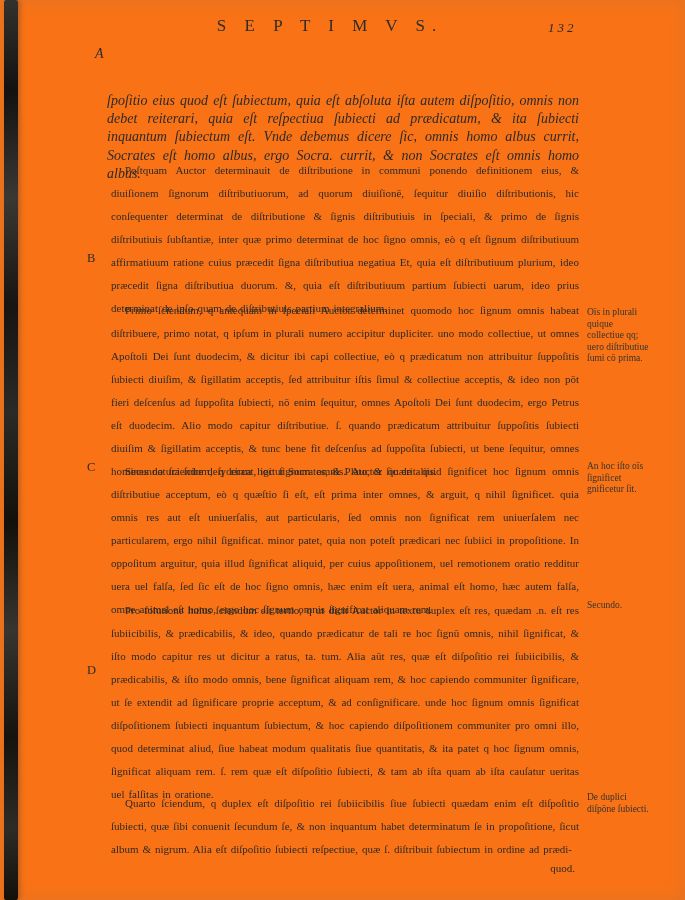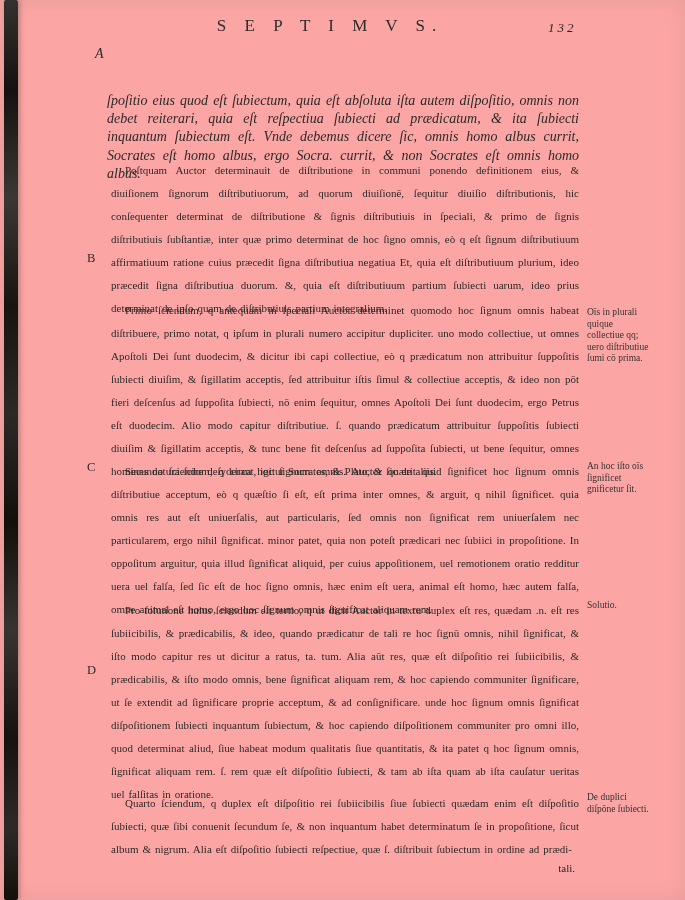--- a/index.html
+++ b/index.html
@@ -3,21 +3,21 @@
 <meta charset="utf-8">
 <style>
   * { margin: 0; padding: 0; box-sizing: border-box; }
   html, body { background: #ffffff; }
   body { font-family: "Liberation Serif", "DejaVu Serif", serif; }
 
   .scan {
     position: relative;
     width: 685px;
     height: 900px;
-    background: #fca5a5;
+    background: #f97316;
     color: #2b2a28;
     overflow: hidden;
     box-shadow: inset 0 0 18px rgba(120,115,105,0.18);
   }
 
   
   .binding {
     position: absolute;
     left: 4px; top: 0;
     width: 14px; height: 900px;
@@ -119,20 +119,20 @@
   <div class="margin-letter ml-c">C</div>
   <div class="margin-letter ml-d">D</div>
 
   <p class="para p-intro">ſpoſitio eius quod eſt ſubiectum, quia eſt abſoluta iſta autem diſpoſitio, omnis non debet reiterari, quia eſt reſpectiua ſubiecti ad prædicatum, &amp; ita ſubiecti inquantum ſubiectum eſt. Vnde debemus dicere ſic, omnis homo albus currit, Socrates eſt homo albus, ergo Socra. currit, &amp; non Socrates eſt omnis homo albus.</p>
   <p class="para p-body p2">Poſtquam Auctor determinauit de diſtributione in communi ponendo definitionem eius, &amp; diuiſionem ſignorum diſtributiuorum, ad quorum diuiſionē, ſequitur diuiſio diſtributionis, hic conſequenter determinat de diſtributione &amp; ſignis diſtributiuis in ſpeciali, &amp; primo de ſignis diſtributiuis ſubſtantiæ, inter quæ primo determinat de hoc ſigno omnis, eò q eſt ſignum diſtributiuum affirmatiuum ratione cuius præcedit ſigna diſtributiua negatiua Et, quia eſt diſtributiuum plurium, ideo præcedit ſigna diſtributiua duorum. &amp;, quia eſt diſtributiuum partium ſubiecti uarum, ideo prius determinat de ipſo quam de diſtributiuis partium integralium.</p>
   <p class="para p-body p3">Primo ſciendum, q antequam in ſpeciali Auctor determinet quomodo hoc ſignum omnis habeat diſtribuere, primo notat, q ipſum in plurali numero accipitur dupliciter. uno modo collectiue, ut omnes Apoſtoli Dei ſunt duodecim, &amp; dicitur ibi capi collectiue, eò q prædicatum non attribuitur ſuppoſitis ſubiecti diuiſim, &amp; ſigillatim acceptis, ſed attribuitur iſtis ſimul &amp; collectiue acceptis, &amp; ideo non pōt fieri deſcenſus ad ſuppoſita ſubiecti, nō enim ſequitur, omnes Apoſtoli Dei ſunt duodecim, ergo Petrus eſt duodecim. Alio modo capitur diſtributiue. ſ. quando prædicatum attribuitur ſuppoſitis ſubiecti diuiſim &amp; ſigillatim acceptis, &amp; tunc bene fit deſcenſus ad ſuppoſita ſubiecti, ut bene ſequitur, omnes homines natura ſcire deſyderant, igitur Socrates, &amp; Plato, &amp; ſic de aliis.</p>
   <p class="para p-body p4">Secundo ſciendum, q circa hoc ſignum omnis. Auctor quærit quid ſignificet hoc ſignum omnis diſtributiue acceptum, eò q quæſtio ſi eſt, eſt prima inter omnes, &amp; arguit, q nihil ſignificet. quia omnis res aut eſt uniuerſalis, aut particularis, ſed omnis non ſignificat rem uniuerſalem nec particularem, ergo nihil ſignificat. minor patet, quia non poteſt prædicari nec ſubiici in propoſitione. In oppoſitum arguitur, quia illud ſignificat aliquid, per cuius appoſitionem, uel remotionem oratio redditur uera uel falſa, ſed ſic eſt de hoc ſigno omnis, hæc enim eſt uera, animal eſt homo, hæc autem falſa, omne animal eſt homo, ergo hoc ſignum omnis ſignificat aliquam rem.</p>
   <p class="para p-body p5">Pro ſolutione huius ſciendum eſt tertio, q ut dicit Auctor in textu duplex eſt res, quædam .n. eſt res ſubiicibilis, &amp; prædicabilis, &amp; ideo, quando prædicatur de tali re hoc ſignū omnis, nihil ſignificat, &amp; iſto modo capitur res ut dicitur a ratus, ta. tum. Alia aūt res, quæ eſt diſpoſitio rei ſubiicibilis, &amp; prædicabilis, &amp; iſto modo omnis, bene ſignificat aliquam rem, &amp; hoc capiendo communiter ſignificare, ut ſe extendit ad ſignificare proprie acceptum, &amp; ad conſignificare. unde hoc ſignum omnis ſignificat diſpoſitionem ſubiecti inquantum ſubiectum, &amp; hoc capiendo diſpoſitionem communiter pro omni illo, quod determinat aliud, ſiue habeat modum qualitatis ſiue quantitatis, &amp; ita patet q hoc ſignum omnis, ſignificat aliquam rem. ſ. rem quæ eſt diſpoſitio ſubiecti, &amp; tam ab iſta quam ab iſta cauſatur ueritas uel falſitas in oratione.</p>
   <p class="para p-body p6">Quarto ſciendum, q duplex eſt diſpoſitio rei ſubiicibilis ſiue ſubiecti quædam enim eſt diſpoſitio ſubiecti, quæ ſibi conuenit ſecundum ſe, &amp; non inquantum habet determinatum ſe in propoſitione, ſicut album &amp; nigrum. Alia eſt diſpoſitio ſubiecti reſpectiue, quæ ſ. diſtribuit ſubiectum in ordine ad prædi-</p>
 
-  <div class="catchword">tali.</div>
+  <div class="catchword">quod.</div>
 
   <div class="note n1">Oīs in plurali quique collectiue qq; uero diſtributiue ſumi cō prima.</div>
   <div class="note n2">An hoc iſto oīs ſignificet gnificetur ſit.</div>
-  <div class="note n3">Solutio.</div>
+  <div class="note n3">Secundo.</div>
   <div class="note n4">De duplici diſpōne ſubiecti.</div>
 
 </div>
 
 </body></html>

